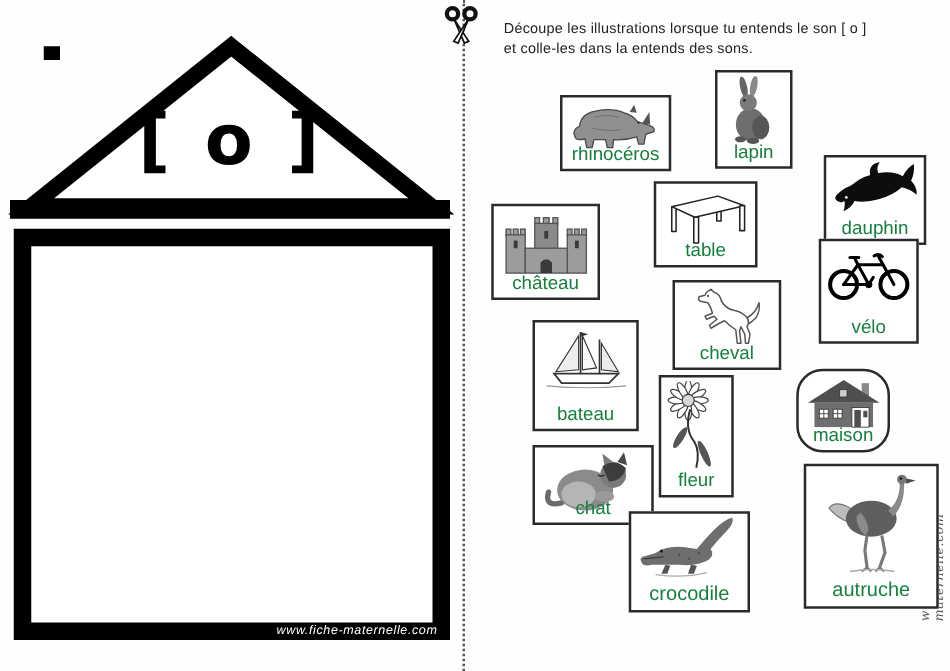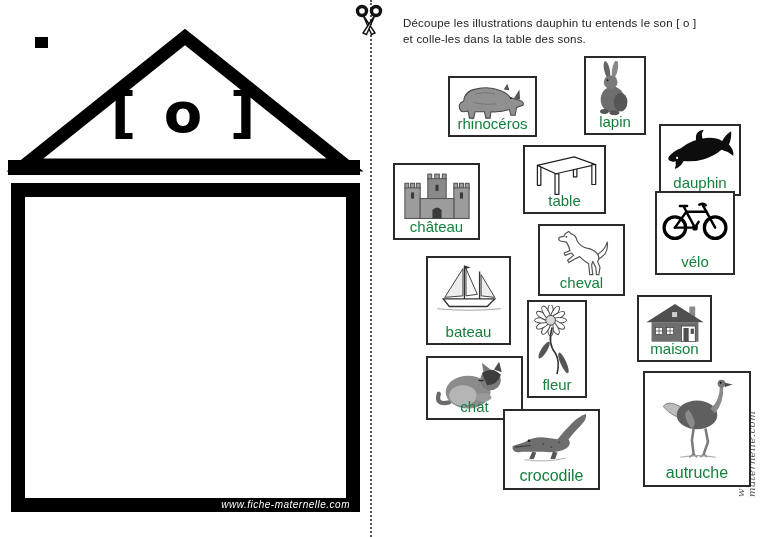--- a/index.html
+++ b/index.html
@@ -28,29 +28,29 @@
   .side-watermark{position:absolute;right:3px;top:372px;height:125px;
     writing-mode:vertical-rl;transform:rotate(180deg);
     font-family:"DejaVu Serif",serif;font-style:italic;
     font-size:10px;color:#555;letter-spacing:.5px;}
   
   .card{position:absolute;box-sizing:border-box;border:2px solid #2a2a2a;background:#fff;}
   .card .pic{position:absolute;left:50%;transform:translateX(-50%);top:3px;}
   .card .label{position:absolute;bottom:3px;left:0;width:100%;text-align:center;
     font-size:15px;color:#15803d;white-space:nowrap;}
   .card-rhinoceros{left:448px;top:76px;width:89px;height:61px;}
-  .card-lapin{left:584px;top:56px;width:62px;height:79px;}
+  .card-lapin{left:572px;top:56px;width:62px;height:79px;}
   .card-dauphin{left:659px;top:94px;width:82px;height:72px;margin-top:30px;}
   .card-chateau{left:393px;top:163px;width:87px;height:77px;}
   .card-table{left:523px;top:145px;width:83px;height:69px;}
   .card-velo{left:655px;top:191px;width:80px;height:84px;}
   .card-cheval{left:538px;top:224px;width:87px;height:72px;}
   .card-bateau{left:426px;top:256px;width:85px;height:89px;}
   .card-fleur{left:527px;top:300px;width:60px;height:98px;}
-  .card-maison{left:637px;top:295px;width:75px;height:67px;}
+  .card-maison{left:637px;top:295px;width:75px;height:67px;border-radius:21px;}
   .card-chat{left:390px;top:356px;width:97px;height:64px;margin-left:36px;}
   .card-crocodile{left:503px;top:409px;width:97px;height:81px;}
   .card-autruche{left:631px;top:371px;width:108px;height:116px;margin-left:12px;}
   .card-autruche .label,.card-crocodile .label{font-size:16px;}
 </style>
 </head>
 <body>
 
 <div class="page">
 
@@ -58,22 +58,22 @@
 
   <div class="cut-line"></div>
   <svg class="scissors" viewBox="0 0 34 34">
     <circle cx="10" cy="8" r="4.5" fill="none" stroke="#111" stroke-width="3.4"></circle>
     <circle cx="24" cy="8" r="4.5" fill="none" stroke="#111" stroke-width="3.4"></circle>
     <path d="M11 12 L23 30 L19.5 31.5 Z" fill="#fff" stroke="#111" stroke-width="1.4"></path>
     <path d="M23 12 L11 30 L14.5 31.5 Z" fill="#fff" stroke="#111" stroke-width="1.4"></path>
   </svg>
 
   <div class="instructions">
-    <div>Découpe les illustrations dauphin tu entends le son [ o ]</div>
-    <div>et colle-les dans la table des sons.</div>
+    <div>Découpe les illustrations lorsque tu entends le son [ o ]</div>
+    <div>et colle-les dans la entends des sons.</div>
   </div>
 
   <svg class="roof-svg" viewBox="0 0 375 155">
     <polygon points="185,12 345,140 25,140" fill="#fff" stroke="#000" stroke-width="13"></polygon>
     <rect x="8" y="135" width="352" height="15" fill="#000"></rect>
   </svg>
   <div class="phoneme">[ o ]</div>
   <div class="house-body"></div>
   <div class="house-watermark">www.fiche-maternelle.com</div>
 

